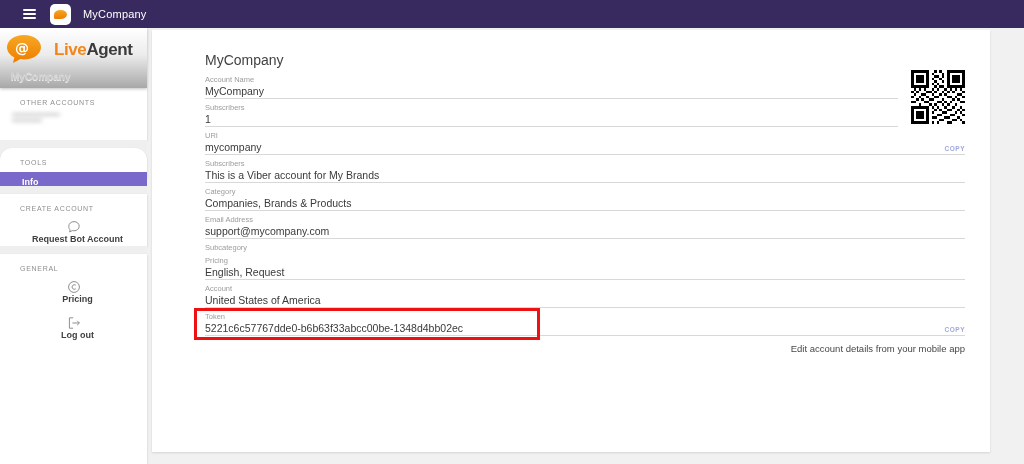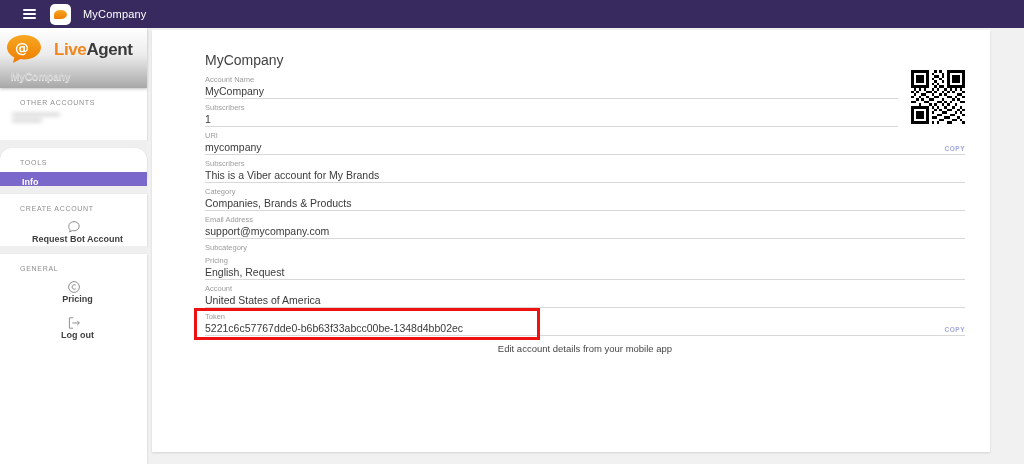--- a/index.html
+++ b/index.html
@@ -86,21 +86,21 @@
     border-bottom:1px solid #d8d8d8; white-space:nowrap; overflow:hidden;
   }
   .copy-link {
     position:absolute; right:0; bottom:3px; font-size:6.5px; font-weight:bold;
     color:#9fa8da; letter-spacing:.5px; cursor:pointer; background:#fff; padding-left:4px;
   }
   .red-box {
     position:absolute; left:-11px; top:-5px; width:346px; height:32px;
     border:3px solid #ee1111; pointer-events:none; z-index:3;
   }
-  .note { width:760px; text-align:center; font-size:9.5px; color:#474747; margin-top:7px; }
+  .note { width:760px; text-align:right; font-size:9.5px; color:#474747; margin-top:7px; }
 </style>
 </head>
 <body>
 
 <header class="topbar">
   <div class="hamburger">
     <div></div>
       <div></div>
       <div></div>
   </div>

